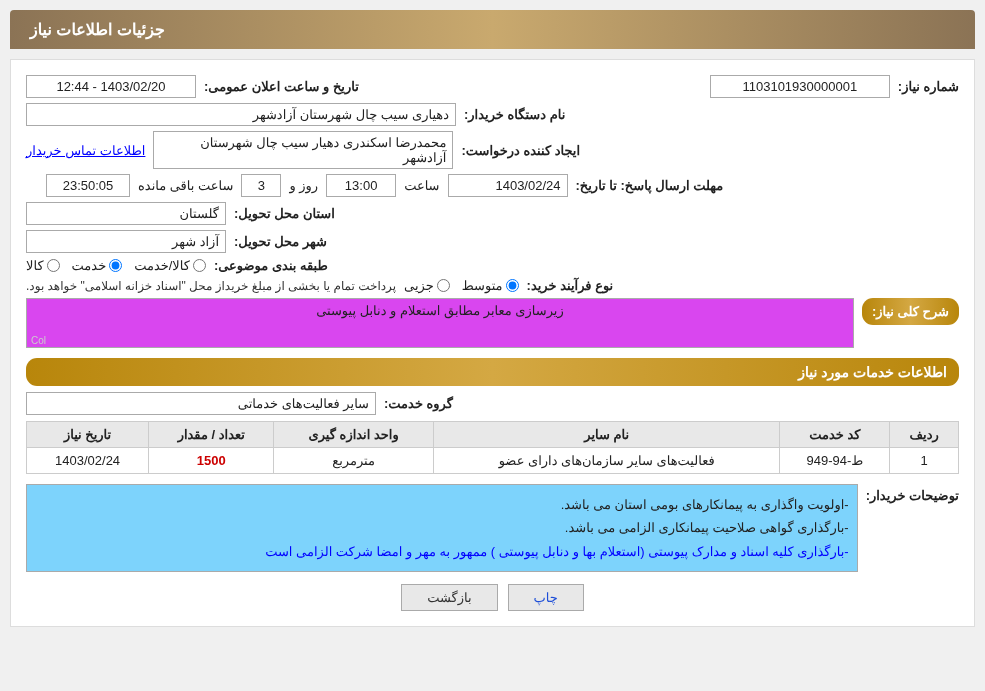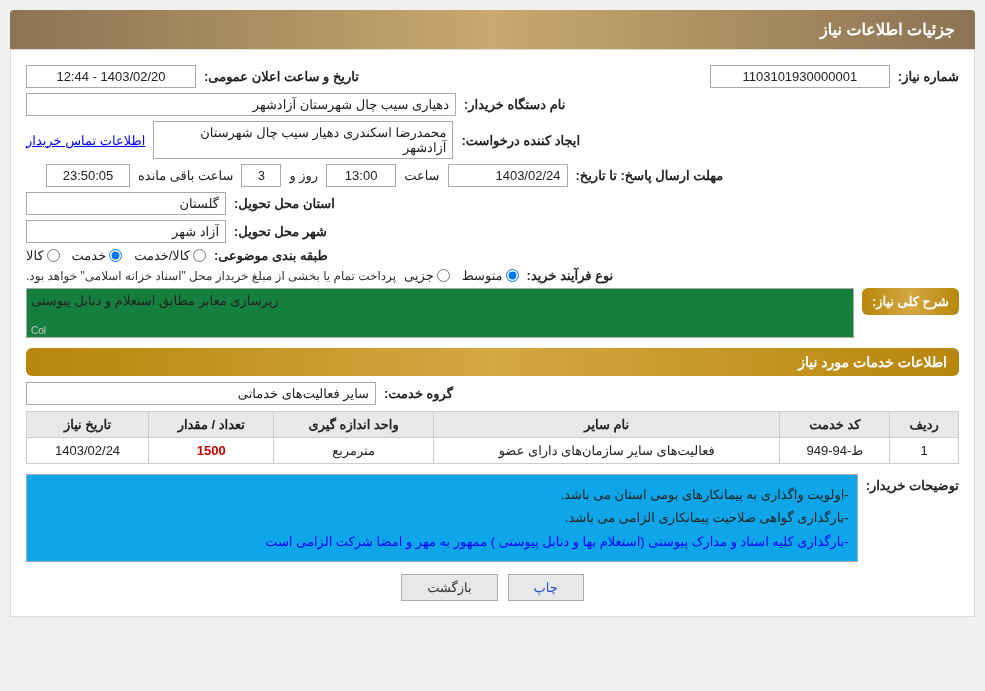--- a/index.html
+++ b/index.html
@@ -12,25 +12,26 @@
     }
     .page-container {
       max-width: 985px;
       margin: 0 auto;
       background: #f0f0f0;
       padding: 10px;
     }
     .header-bar {
       background: linear-gradient(to left, #8B7355, #c9a96e, #8B7355);
       color: white;
-      text-align: right;
+      text-align: left;
       padding: 10px 20px;
       font-size: 16px;
       font-weight: bold;
       border-radius: 4px 4px 0 0;
+      margin-bottom: 10px;
     }
     .main-card {
       background: white;
       border: 1px solid #ddd;
       padding: 15px;
       margin-bottom: 10px;
     }
     .input-box {
       border: 1px solid #aaa;
       padding: 3px 6px;
@@ -51,40 +52,40 @@
       text-decoration: underline;
       cursor: pointer;
     }
     .section-header {
       background: linear-gradient(to left, #b8860b, #d4a843, #b8860b);
       color: white;
       padding: 6px 12px;
       font-weight: bold;
       font-size: 14px;
       margin: 10px 0 6px 0;
-      border-radius: 6px;
+      border-radius: 11px;
     }
     .radio-group {
       display: flex;
       gap: 12px;
       align-items: center;
       direction: rtl;
     }
     .radio-item {
       display: flex;
       align-items: center;
       gap: 3px;
     }
     .textarea-box {
       width: 100%;
       border: 1px solid #aaa;
       padding: 4px;
       min-height: 50px;
-      background: #15803d;
-      text-align: left;
+      background: #d946ef;
+      text-align: center;
       direction: rtl;
     }
     .service-table {
       width: 100%;
       border-collapse: collapse;
       margin-top: 6px;
     }
     .service-table th {
       background: #e8e8e8;
       border: 1px solid #ccc;
@@ -96,21 +97,21 @@
       border: 1px solid #ccc;
       padding: 5px 8px;
       text-align: center;
     }
     .service-table tr:nth-child(even) td {
       background: #f9f9f9;
     }
     .notes-box {
       border: 1px solid #aaa;
       padding: 8px;
-      background: #0ea5e9;
+      background: #7dd3fc;
       text-align: right;
       direction: rtl;
       line-height: 1.8;
       min-height: 70px;
     }
     .notes-box .note-line {
       display: block;
     }
     .note-blue {
       color: blue;

